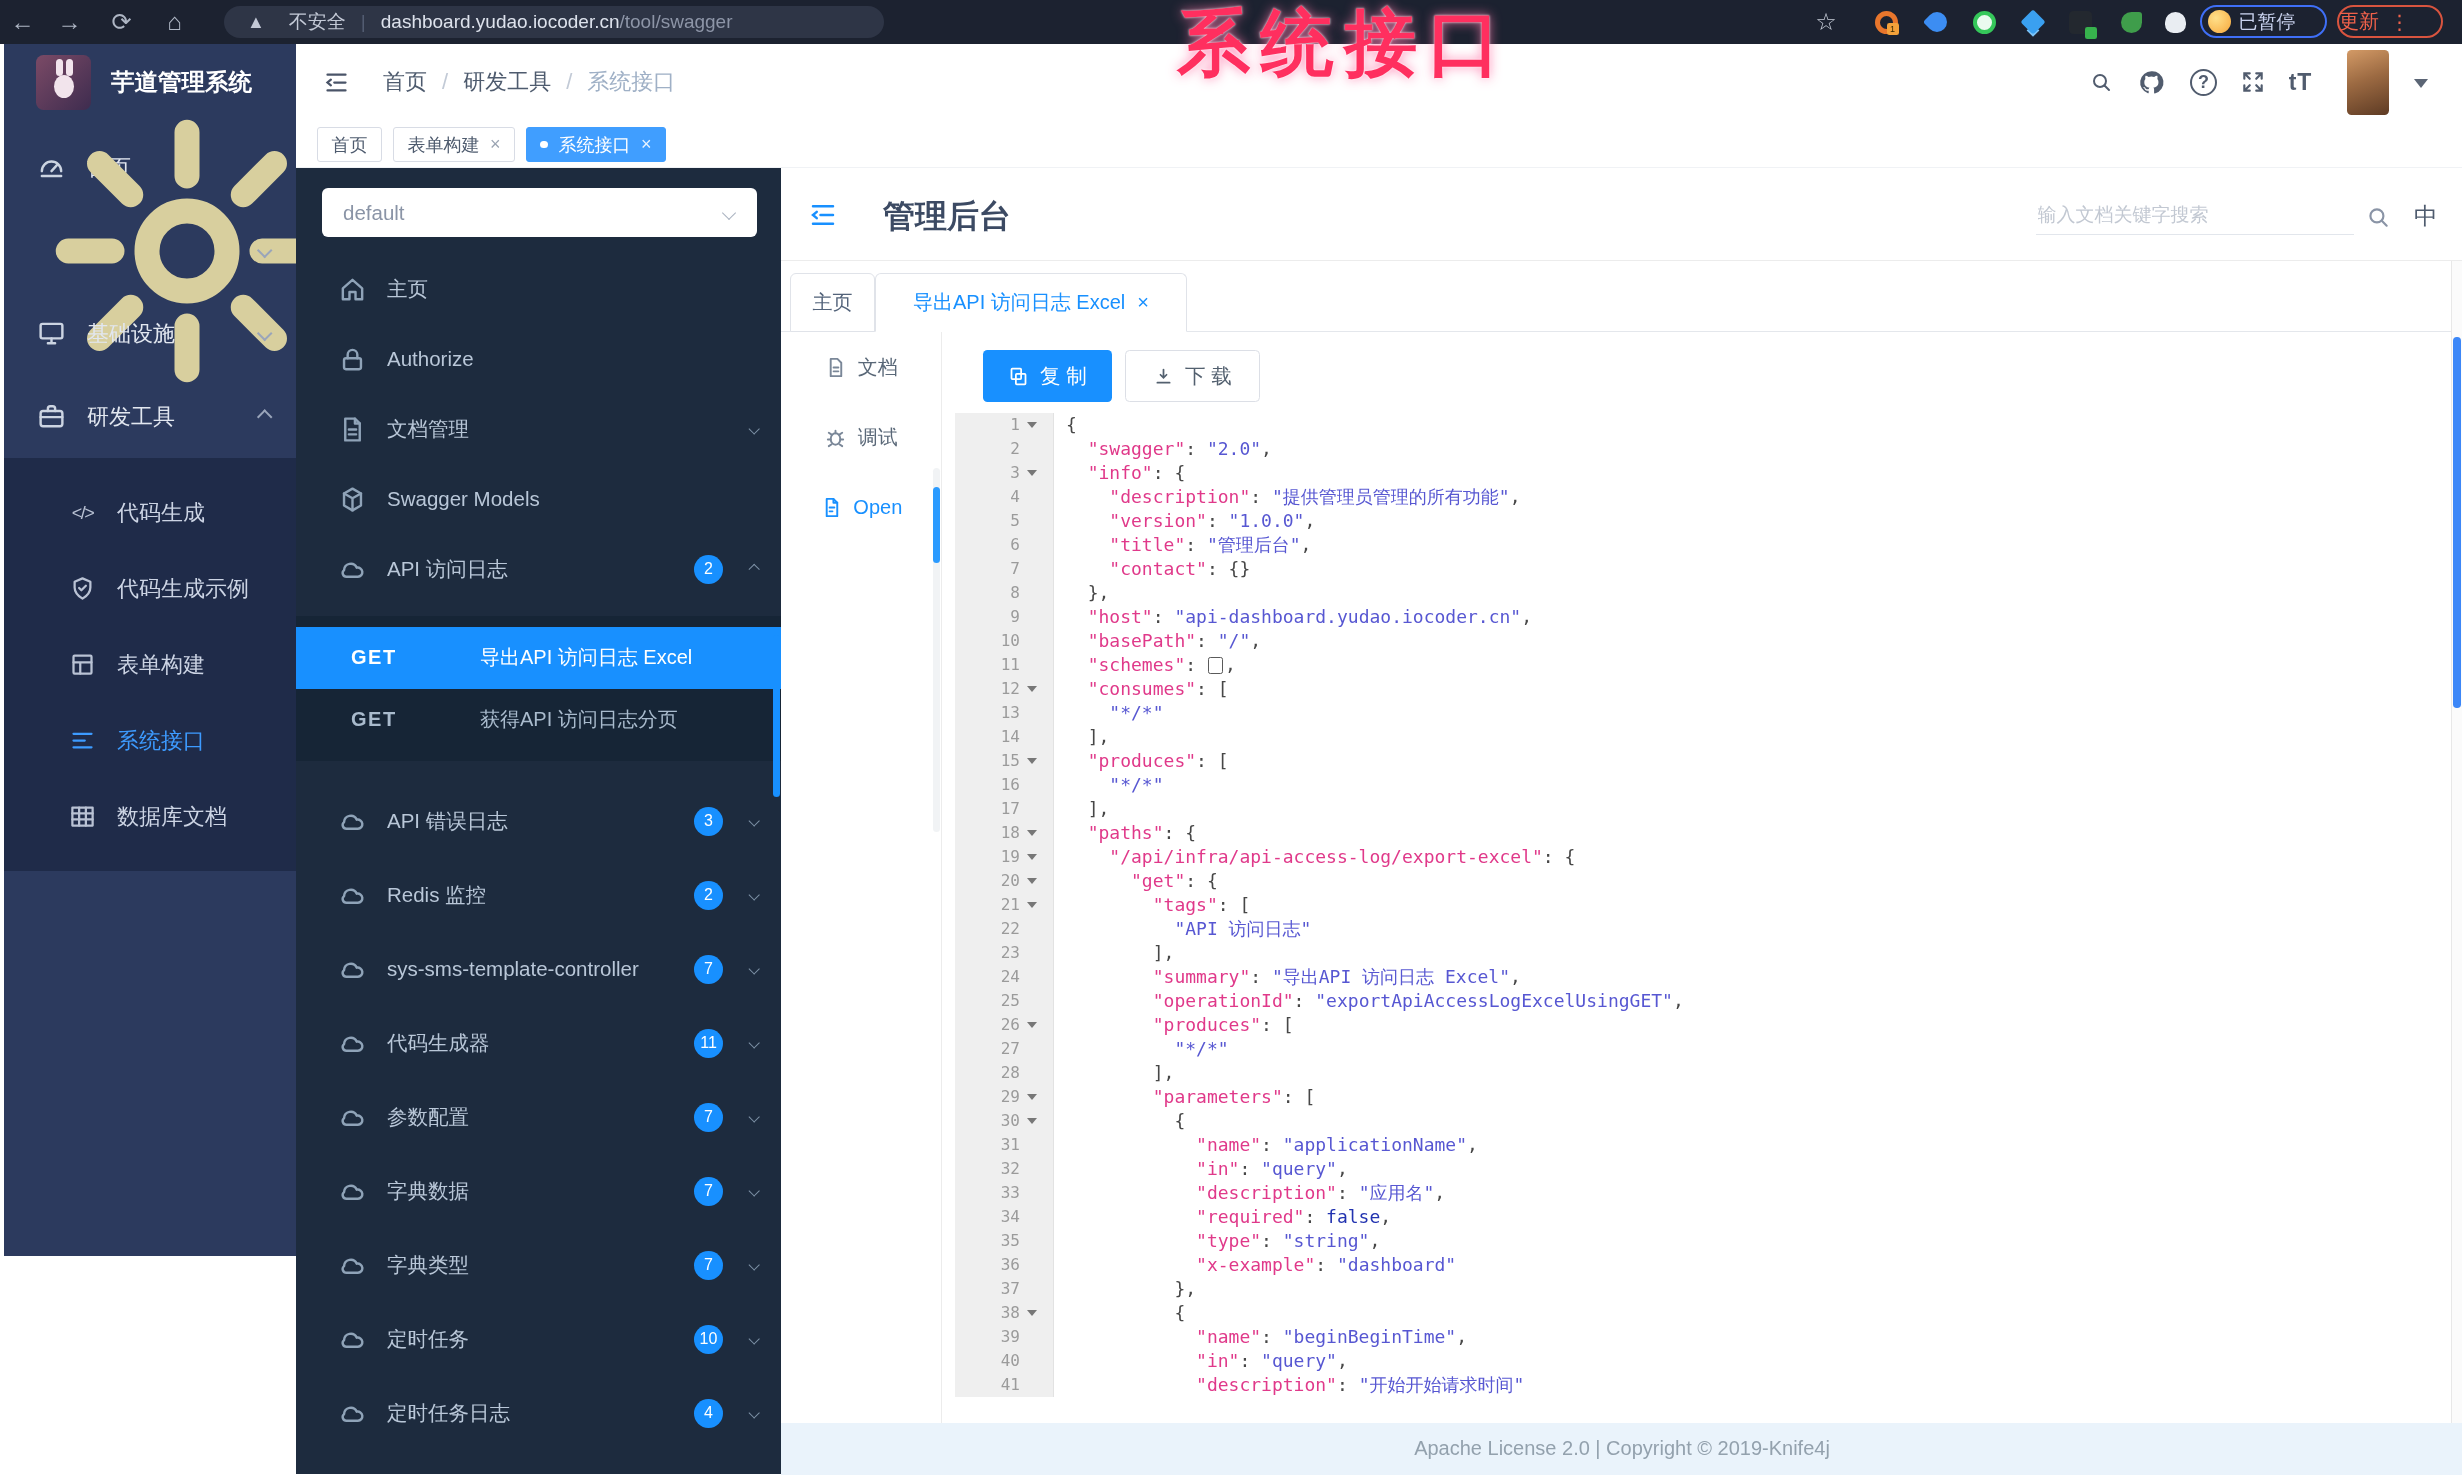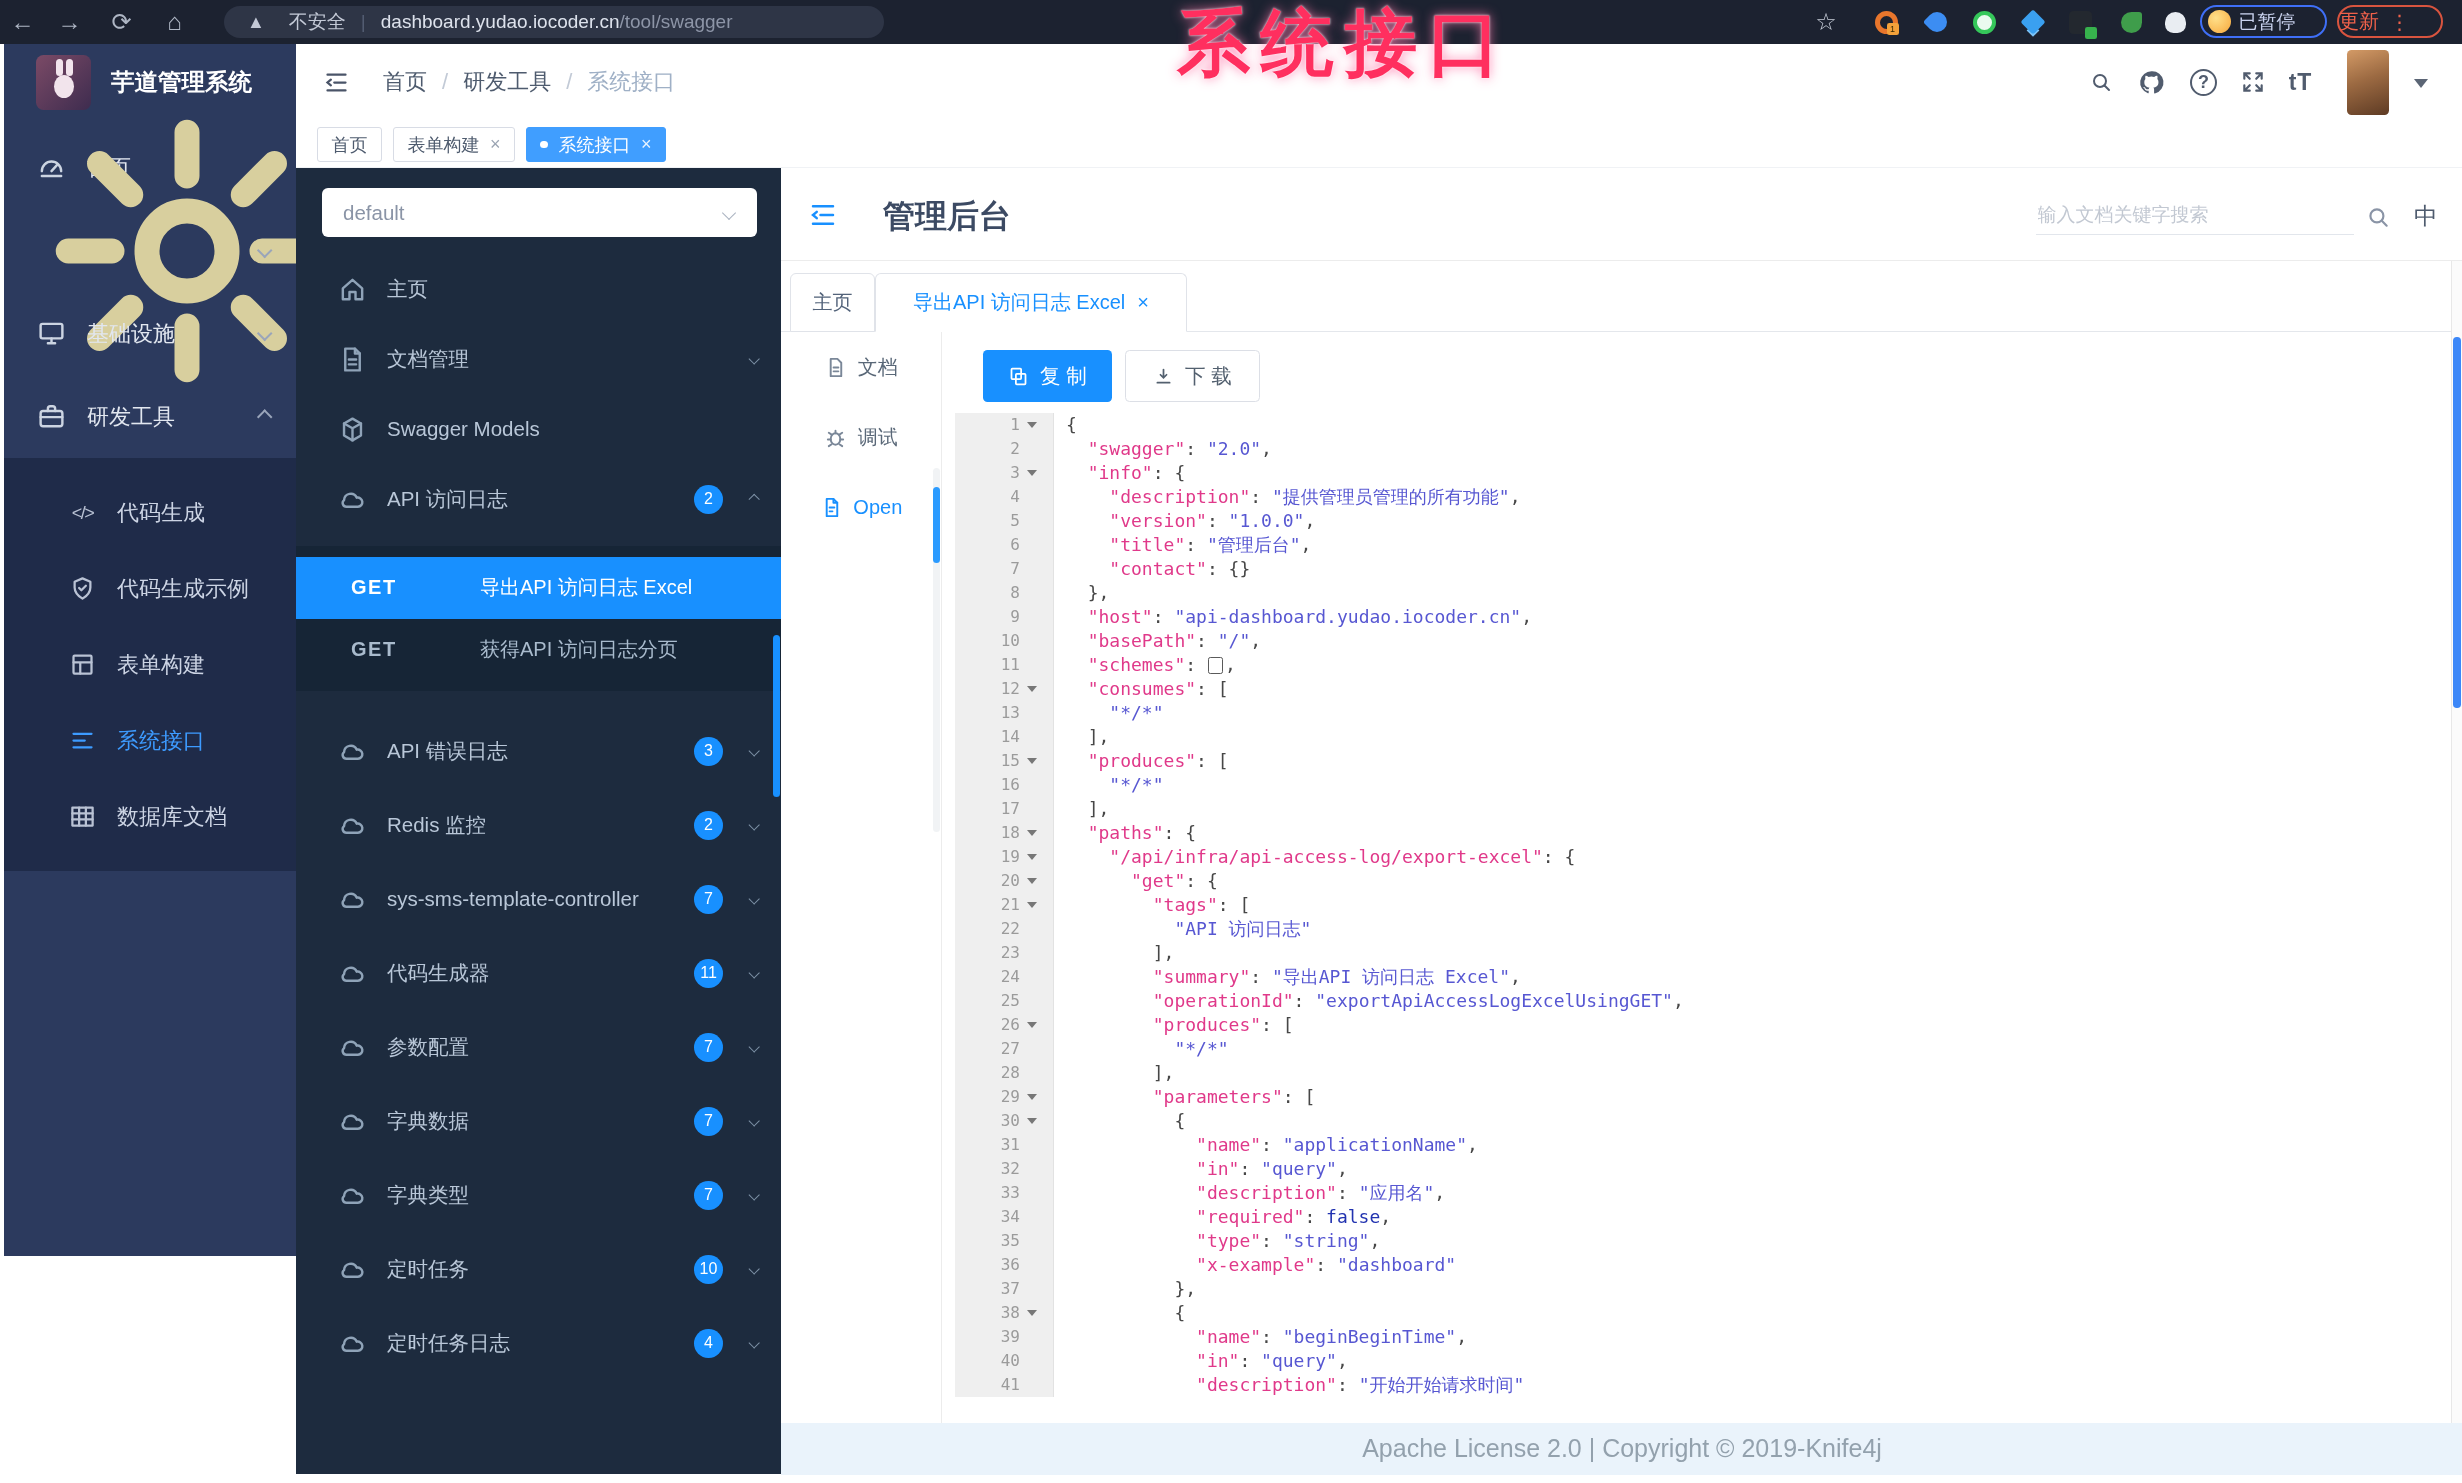--- a/index.html
+++ b/index.html
@@ -134,21 +134,21 @@
   .gut .fd{width:23px;display:flex;justify-content:center;align-items:center;cursor:pointer}
   .gut .fd i{width:0;height:0;border-left:5.3px solid transparent;border-right:5.3px solid transparent;border-top:6.8px solid #777}
   .ct{padding-left:12px;white-space:pre;color:#474747}
   .tk-k{color:#e0398a}
   .tk-s{color:#5757d2}
   .tk-p{color:#474747}
   .tk-b{color:#2233b0}
   .tk-x{display:inline-block;width:15px;height:16.7px;border:1.5px solid #5a5a5a;border-radius:2.3px;vertical-align:-3px;margin:0 1.5px}
 
   
-  .dfoot{position:absolute;left:0;bottom:8.3px;width:1682px;height:52px;background:#eaf3fb;display:flex;align-items:center;justify-content:center;color:#93a1ad;font-size:25px}
+  .dfoot{position:absolute;left:0;bottom:8.3px;width:1682px;height:52px;background:#eaf3fb;display:flex;align-items:center;justify-content:center;color:#93a1ad;font-size:20px}
   .vtrack{position:absolute;right:0;top:93px;width:12px;height:1162px;background:#fbfbfb;border-left:0.8px solid #e8e8e8}
   .vthumb{position:absolute;right:2.3px;top:169px;width:7.6px;height:371px;background:#3c87f8;border-radius:3.8px;cursor:pointer}
 </style>
 </head>
 <body>
 
 <div class="page">
 
   <div class="bbar">
     <div class="bnav" style="left:0">←</div>
@@ -352,20 +352,29 @@
           <span class="cic">
             <svg width="100%" height="100%" viewBox="0 0 24 24" fill="none" stroke="currentColor" stroke-width="2" stroke-linecap="round" stroke-linejoin="round">
               <path d="M4 11l8-7 8 7v9h-5.5v-6h-5v6H4z"></path>
             </svg>
           </span>
           <span class="albl">主页</span>
         </div>
         <div class="ar">
           <span class="cic">
             <svg width="100%" height="100%" viewBox="0 0 24 24" fill="none" stroke="currentColor" stroke-width="2" stroke-linecap="round" stroke-linejoin="round">
+              <rect x="5" y="11" width="14" height="9" rx="1.5"></rect>
+              <path d="M8 11V8a4 4 0 0 1 8 0v3"></path>
+            </svg>
+          </span>
+          <span class="albl">Authorize</span>
+        </div>
+        <div class="ar">
+          <span class="cic">
+            <svg width="100%" height="100%" viewBox="0 0 24 24" fill="none" stroke="currentColor" stroke-width="2" stroke-linecap="round" stroke-linejoin="round">
               <path d="M6 3h8l4 4v14H6z"></path>
               <path d="M14 3v4h4M9 12h6M9 16h6"></path>
             </svg>
           </span>
           <span class="albl">文档管理</span>
           <span class="chv down"></span>
         </div>
         <div class="ar">
           <span class="cic">
             <svg width="100%" height="100%" viewBox="0 0 24 24" fill="none" stroke="currentColor" stroke-width="2" stroke-linecap="round" stroke-linejoin="round">

